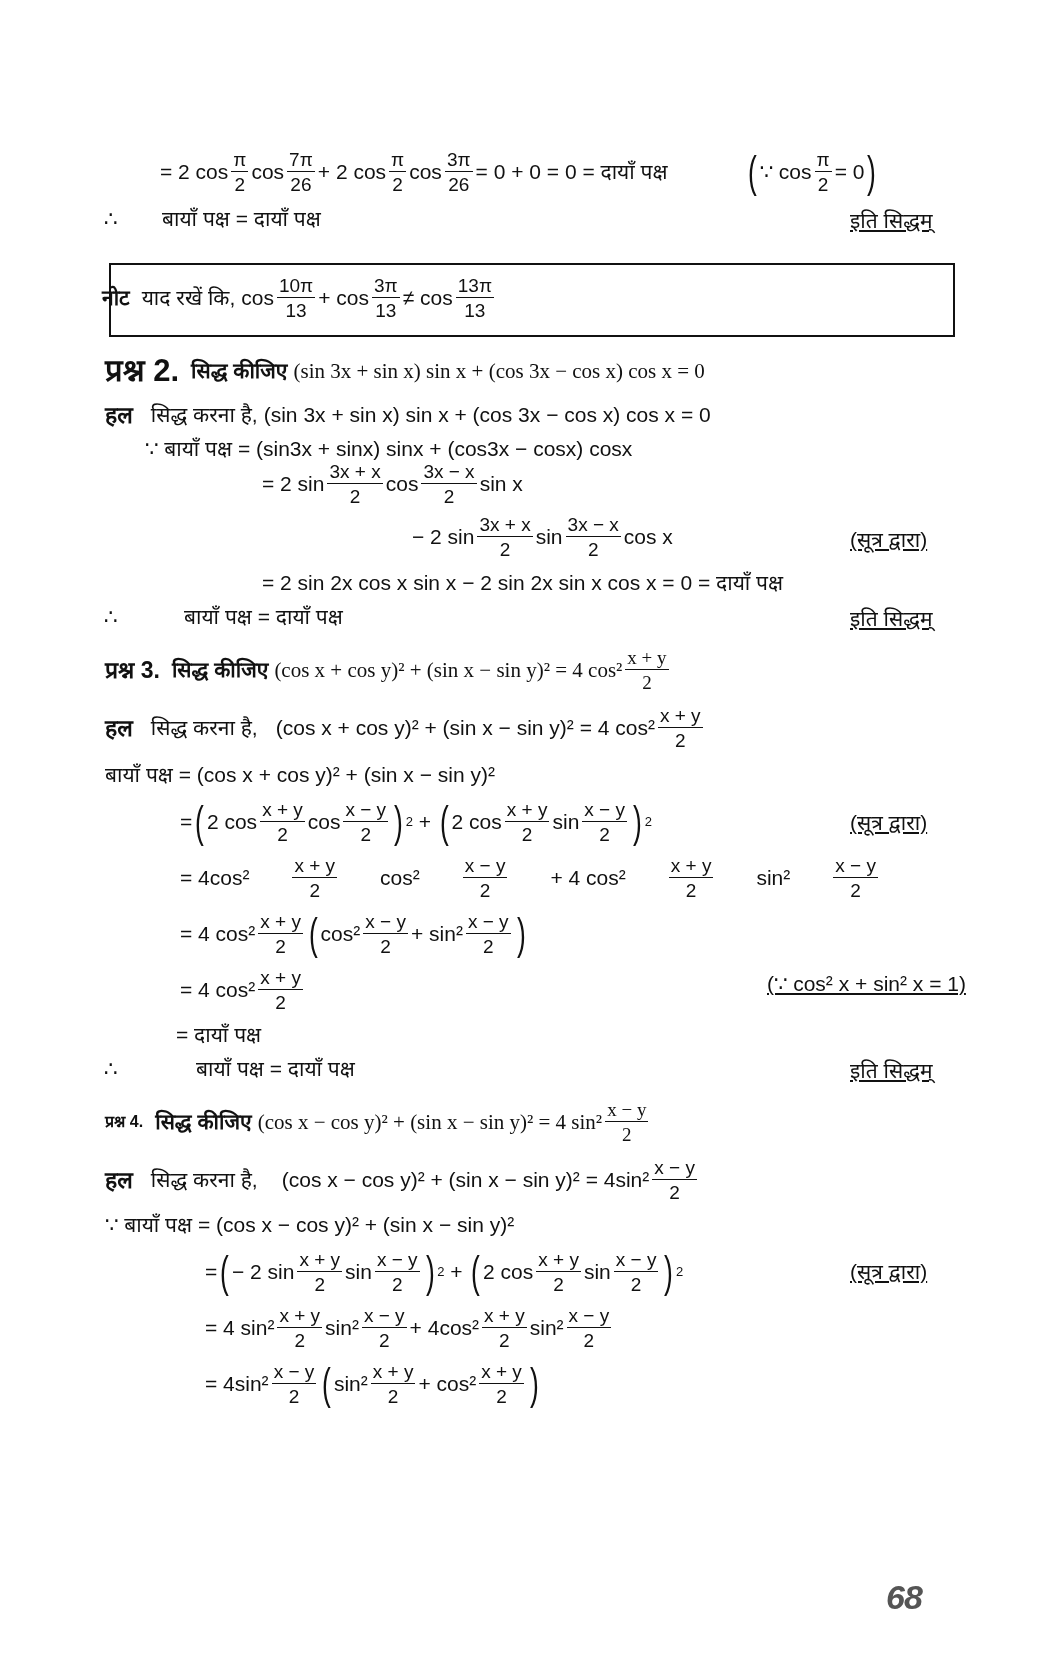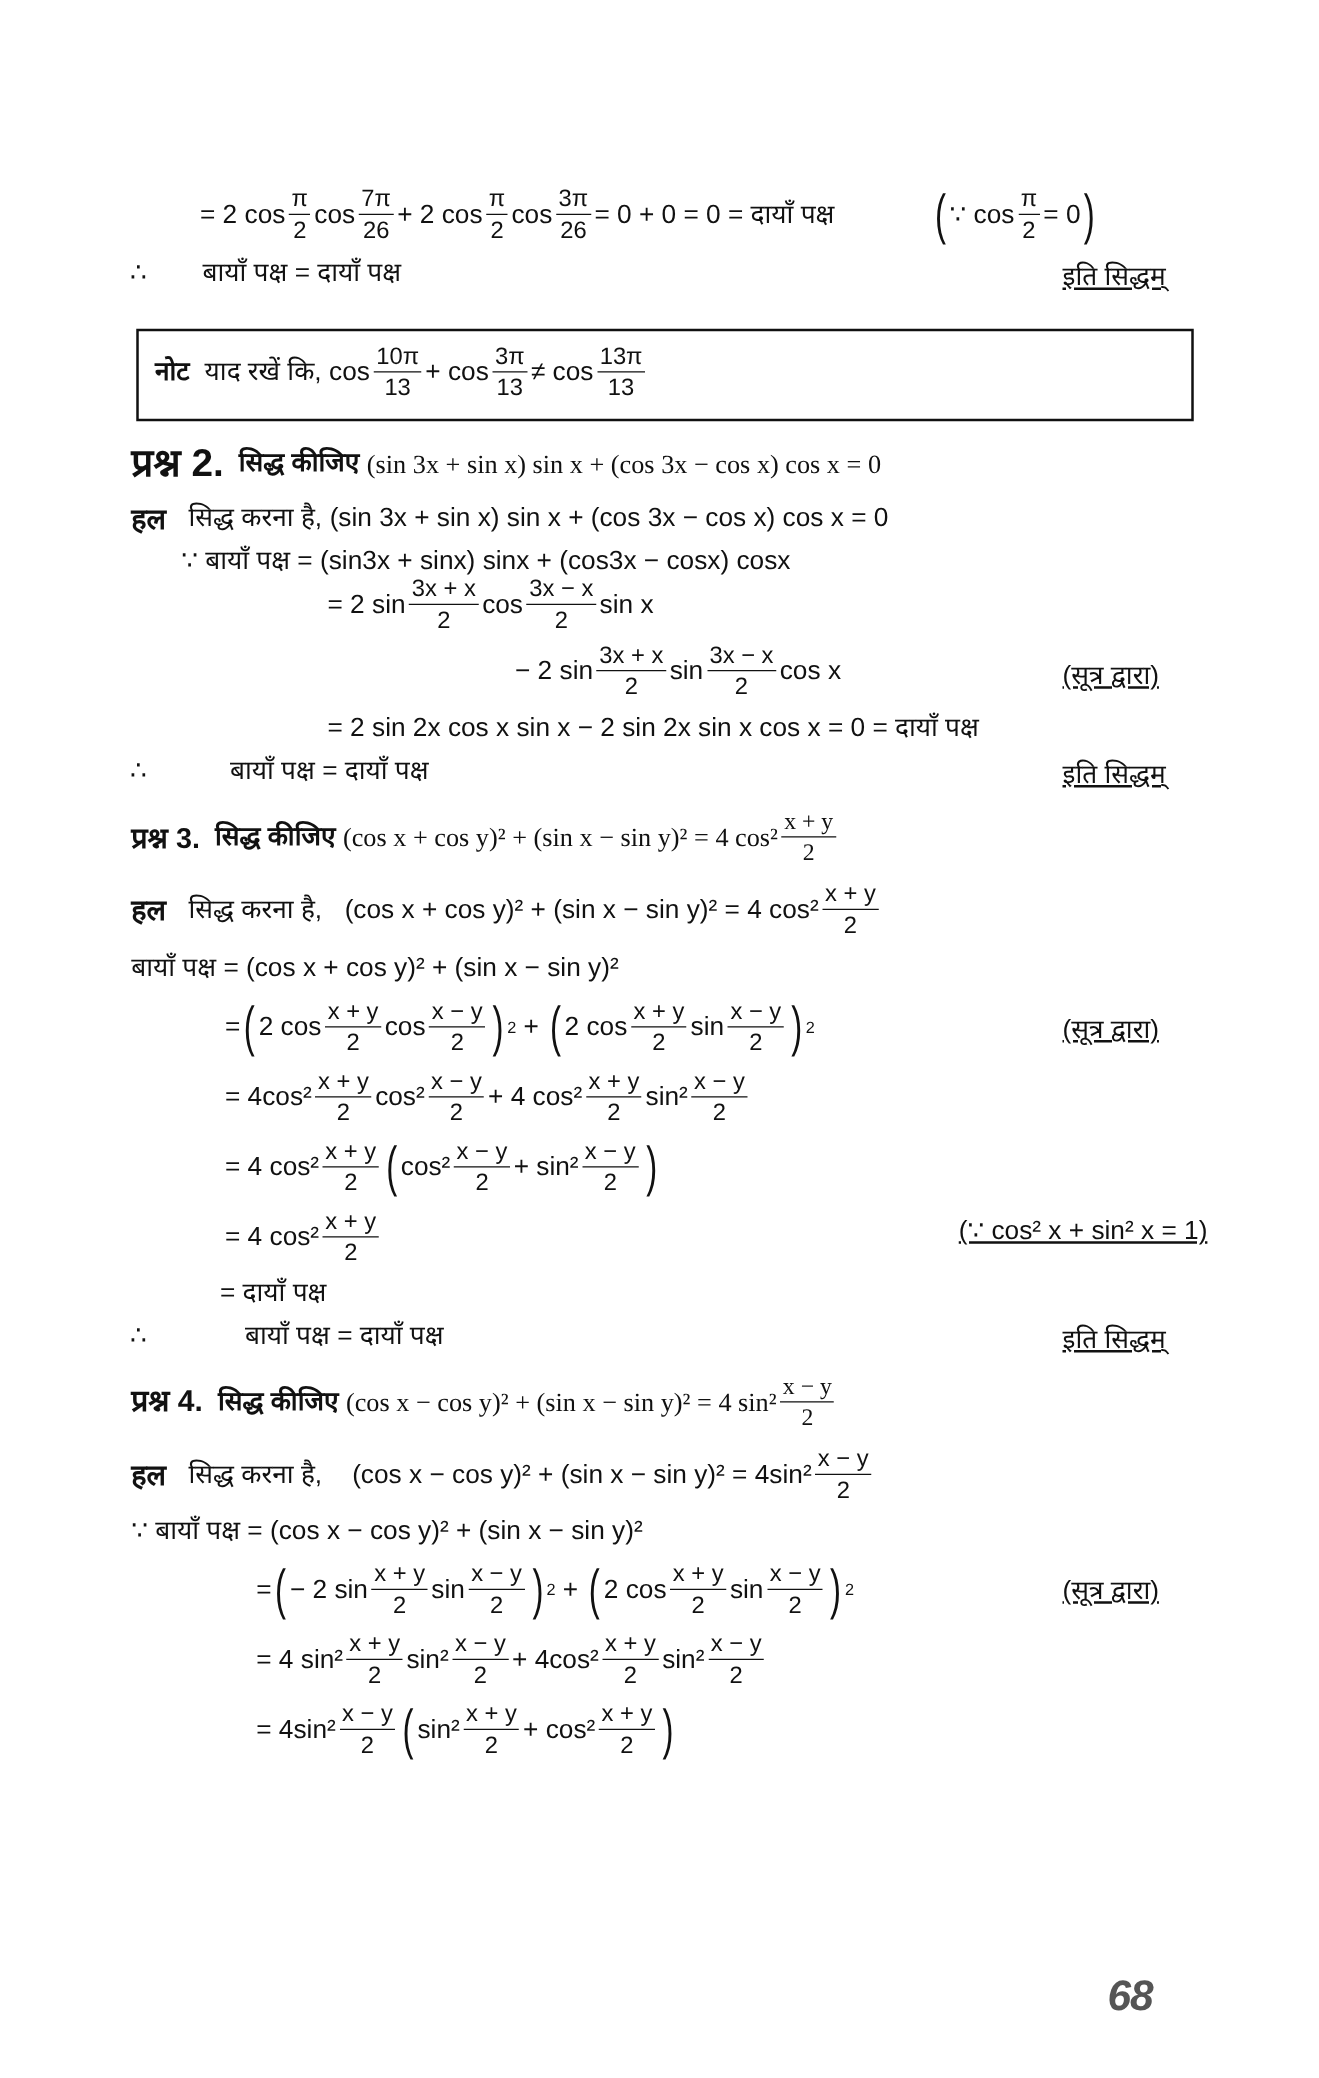--- a/index.html
+++ b/index.html
@@ -55,21 +55,21 @@
   <span>= 0</span>
   <span class="big">)</span>
 </div>
 <div class="line" style="left:104px; top:206px;">
   <span style="width:58px;">∴</span>
   <span>बायाँ पक्ष = दायाँ पक्ष</span>
 </div>
 <div class="right" style="left:850px; top:206px;">इति सिद्धम्</div>
 
 <div class="note-box"></div>
-<div class="line" style="left:124px; top:266px; height:64px;">
+<div class="line" style="left:102px; top:266px; height:64px;">
   <span class="b">नोट</span>
   <span class="sp"></span>
     <span class="sp"></span>
   <span class="it">याद रखें कि,</span>
   <span class="sp"></span>
   <span>cos</span>
   <span class="frac">
       <span class="n">10π</span>
       <span class="d">13</span>
     </span>
@@ -189,21 +189,21 @@
     </span>
   <span>sin</span>
   <span class="frac">
       <span class="n">x − y</span>
       <span class="d">2</span>
     </span>
   <span class="big">)</span>
     <sup>2</sup>
 </div>
 <div class="right" style="left:850px; top:808px;">(सूत्र द्वारा)</div>
-<div class="line" style="left:180px; top:856px;">
+<div class="line" style="left:180px; top:856px;gap:40px;">
   <span>= 4cos²</span>
   <span class="frac">
       <span class="n">x + y</span>
       <span class="d">2</span>
     </span>
   <span>cos²</span>
   <span class="frac">
       <span class="n">x − y</span>
       <span class="d">2</span>
     </span>
@@ -246,21 +246,21 @@
 </div>
 <div class="right" style="left:730px; top:972px;margin-left:37px;">(∵ cos² x + sin² x = 1)</div>
 <div class="line" style="left:176px; top:1022px;">= दायाँ पक्ष</div>
 <div class="line" style="left:104px; top:1056px;">
   <span style="width:92px;">∴</span>
   <span>बायाँ पक्ष = दायाँ पक्ष</span>
 </div>
 <div class="right" style="left:850px; top:1056px;">इति सिद्धम्</div>
 
 <div class="line" style="left:105px; top:1100px;">
-  <span class="b" style="font-size:24px;">प्रश्न 4.</span>
+  <span class="b" style="font-size:16px;">प्रश्न 4.</span>
   <span class="sp"></span>
     <span class="sp"></span>
   <span class="b">सिद्ध कीजिए</span>
   <span class="sp"></span>
   <span class="serif">(cos x − cos y)² + (sin x − sin y)² = 4 sin²</span>
   <span class="frac serif">
       <span class="n it">x − y</span>
       <span class="d">2</span>
     </span>
 </div>

